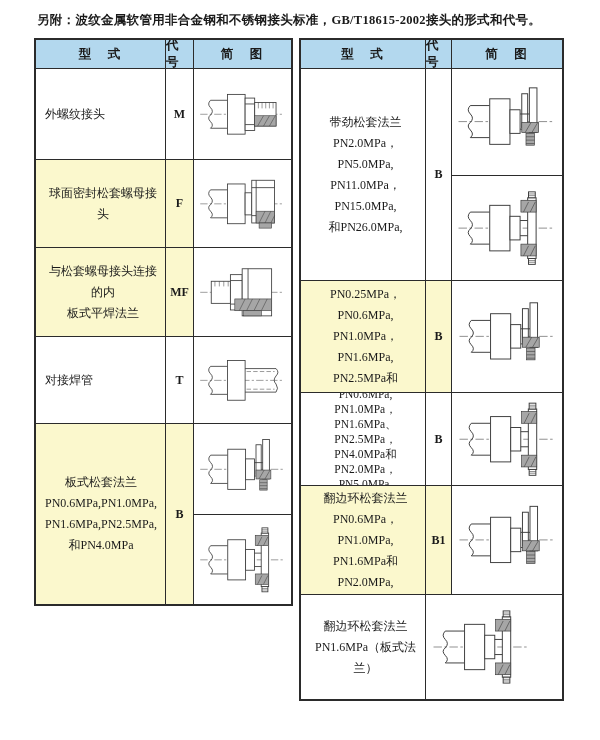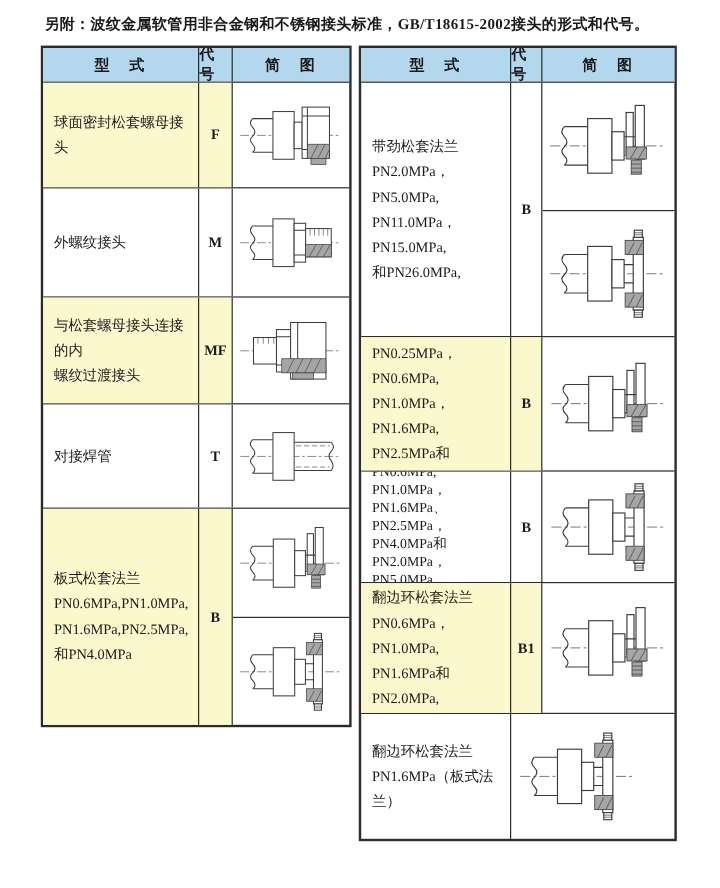--- a/index.html
+++ b/index.html
@@ -12,21 +12,21 @@
     font-weight:bold;font-size:12.5px;color:var(--ink);letter-spacing:.3px;white-space:nowrap}
   .tbl{position:absolute;top:38px;border:2px solid var(--border);background:#fff}
   .tbl-left{left:34px;width:259px}
   .tbl-right{left:299px;width:265px}
   .row{display:flex;width:100%}
   .row + .row{border-top:1.4px solid var(--border)}
   .cell{flex:none;display:flex;align-items:center;color:var(--ink);overflow:hidden}
   .cell + .cell{border-left:1.4px solid var(--border)}
   .head{height:28px;background:var(--header-bg)}
   .head .cell{justify-content:center;font-weight:bold;font-size:12.5px;letter-spacing:2px}
-  .c-type{width:129px;padding:2px 4px 2px 9px;font-size:12px;line-height:21px;white-space:pre-line;text-align:left}
+  .c-type{width:129px;padding:2px 4px 2px 9px;font-size:12px;line-height:21px;white-space:pre-line;text-align:center}
   .tbl-right .c-type{width:124px}
   .c-code{width:28px;justify-content:center;font-weight:bold;font-size:12px}
   .tbl-right .c-code{width:26px}
   .c-diag{width:98px;justify-content:center;padding:2px}
   .tbl-right .c-diag{width:111px}
   .head .c-type,.head .c-code,.head .c-diag{padding:0}
   .hl{background:var(--hl-bg)}
   .tight{line-height:15px;font-size:11.5px}
   .c-diag svg{width:95%;height:96%}
   .stack{flex-direction:column;align-items:stretch;padding:0}
@@ -127,44 +127,44 @@
 
   <div class="doc-title">另附：波纹金属软管用非合金钢和不锈钢接头标准，GB/T18615-2002接头的形式和代号。</div>
 
   <div class="tbl tbl-left">
     <div class="row head">
       <div class="cell c-type">型　式</div>
       <div class="cell c-code">代号</div>
       <div class="cell c-diag">简　图</div>
     </div>
 
+    <div class="row" style="height:91px">
+      <div class="cell c-type">外螺纹接头</div>
+      <div class="cell c-code">M</div>
+      <div class="cell c-diag">
+        <svg viewBox="0 0 120 90" preserveAspectRatio="xMidYMid meet">
+            <use href="#d-male"></use>
+          </svg>
+      </div>
+    </div>
+
     <div class="row" style="height:88px">
       <div class="cell c-type hl">球面密封松套螺母接头</div>
       <div class="cell c-code hl">F</div>
       <div class="cell c-diag">
         <svg viewBox="0 0 120 90" preserveAspectRatio="xMidYMid meet">
             <use href="#d-loose-nut"></use>
           </svg>
       </div>
     </div>
 
-    <div class="row" style="height:91px">
-      <div class="cell c-type">外螺纹接头</div>
-      <div class="cell c-code">M</div>
-      <div class="cell c-diag">
-        <svg viewBox="0 0 120 90" preserveAspectRatio="xMidYMid meet">
-            <use href="#d-male"></use>
-          </svg>
-      </div>
-    </div>
-
 
     <div class="row" style="height:89px">
       <div class="cell c-type hl">与松套螺母接头连接的内
-螺纹过渡接头</div>
+板式平焊法兰</div>
       <div class="cell c-code hl">MF</div>
       <div class="cell c-diag">
         <svg viewBox="0 0 120 90" preserveAspectRatio="xMidYMid meet">
             <use href="#d-female"></use>
           </svg>
       </div>
     </div>
 
     <div class="row" style="height:87px">
       <div class="cell c-type">对接焊管</div>

